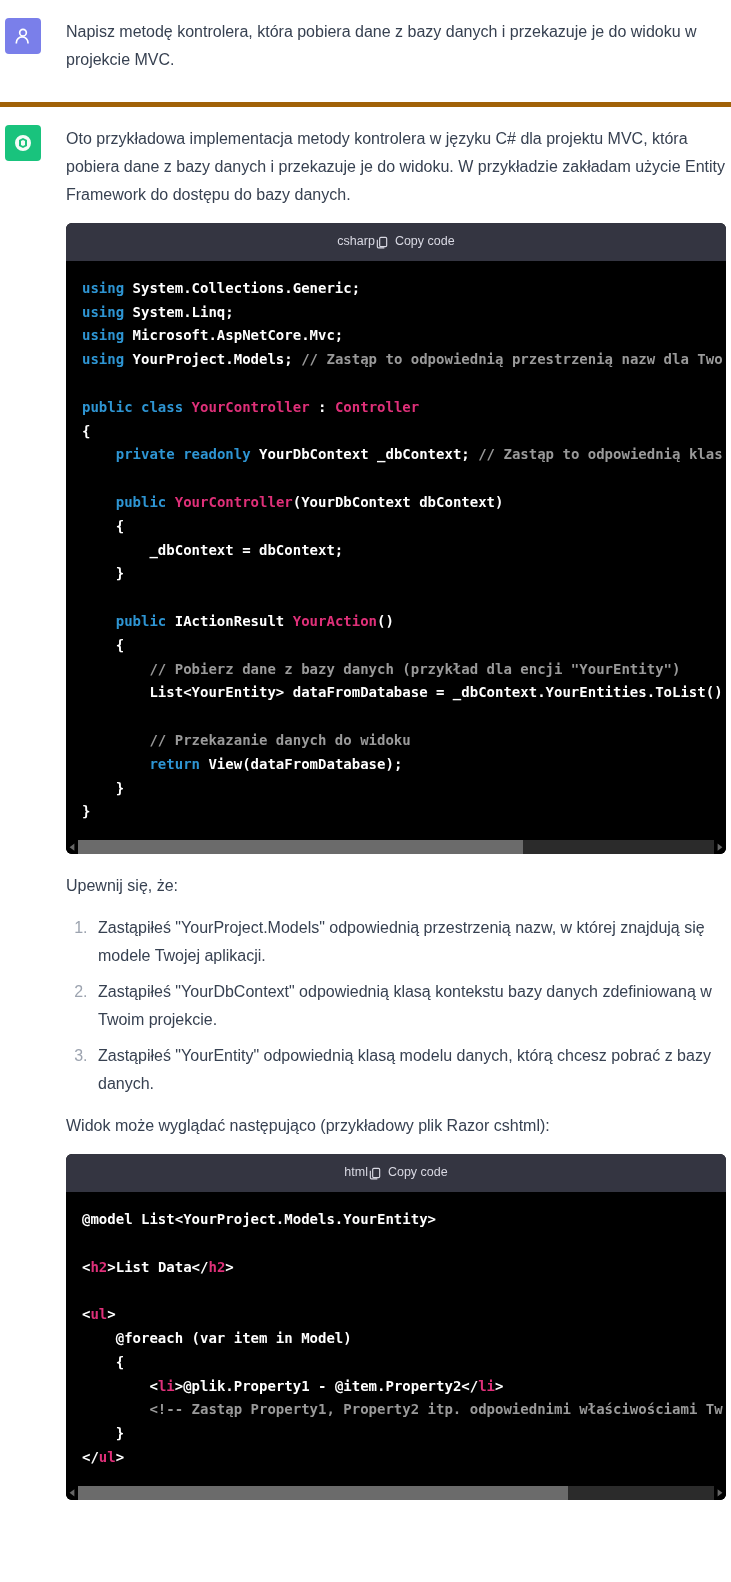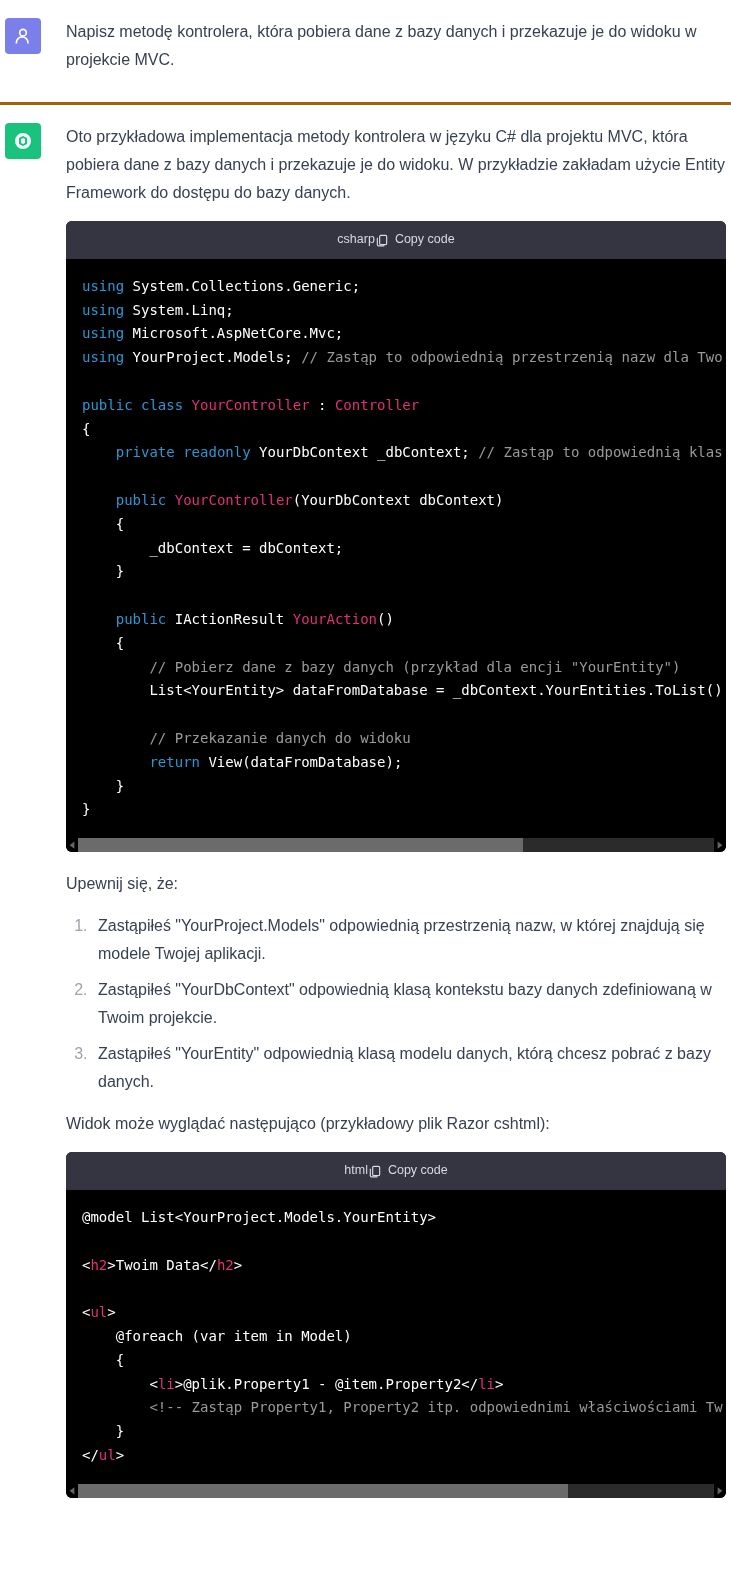--- a/index.html
+++ b/index.html
@@ -6,21 +6,21 @@
 body {
   font-family: -apple-system, BlinkMacSystemFont, "Segoe UI", Helvetica, Arial, sans-serif;
   background: #ffffff;
   color: #374151;
   width: 731px;
 }
 .message {
   display: flex;
   padding: 18px 5px 28px 5px;
   gap: 25px;
-  border-bottom: 3px solid #a16207;
+  border-bottom: 5px solid #a16207;
 }
 .message:last-child { border-bottom: none; }
 .avatar {
   width: 36px;
   height: 36px;
   border-radius: 4px;
   flex-shrink: 0;
   display: flex;
   align-items: center;
   justify-content: center;
@@ -74,21 +74,21 @@
 }
 .copy-button svg { width: 14px; height: 14px; }
 .code-body {
   padding: 16px;
   overflow-x: auto;
   font-family: "SFMono-Regular", Consolas, "Liberation Mono", Menlo, monospace;
   font-size: 14px;
   line-height: 1.7;
   color: #ffffff;
 }
-.code-body pre { white-space: pre; }
+.code-body pre { white-space: pre; font-weight: bold; }
 .hl-keyword { color: #2e95d3; }
 .hl-comment { color: #9a9a9a; }
 .hl-method { color: #df3079; }
 .hl-tag { color: #df3079; }
 
 .hscroll {
   height: 14px;
   background: #000000;
   position: relative;
   display: flex;
@@ -208,21 +208,21 @@
           <svg viewBox="0 0 24 24" fill="none" stroke="currentColor" stroke-width="2">
             <rect x="8" y="4" width="12" height="16" rx="2"></rect>
             <path d="M4 8v12a2 2 0 0 0 2 2h10"></path>
           </svg>
           <span>Copy code</span>
         </div>
       </div>
       <div class="code-body">
 <pre><span>@model List&lt;YourProject.Models.YourEntity&gt;</span>
 <span></span>
-<span>&lt;</span><span class="hl-tag">h2</span><span>&gt;</span><span>Twoim Data</span><span>&lt;/</span><span class="hl-tag">h2</span><span>&gt;</span>
+<span>&lt;</span><span class="hl-tag">h2</span><span>&gt;</span><span>List Data</span><span>&lt;/</span><span class="hl-tag">h2</span><span>&gt;</span>
 <span></span>
 <span>&lt;</span><span class="hl-tag">ul</span><span>&gt;</span>
 <span>    @foreach (var item in Model)</span>
 <span>    {</span>
 <span>        </span><span>&lt;</span><span class="hl-tag">li</span><span>&gt;</span><span>@plik.Property1 - @item.Property2</span><span>&lt;/</span><span class="hl-tag">li</span><span>&gt;</span>
 <span>        </span><span class="hl-comment">&lt;!-- Zastąp Property1, Property2 itp. odpowiednimi właściwościami Tw</span>
 <span>    }</span>
 <span>&lt;/</span><span class="hl-tag">ul</span><span>&gt;</span></pre>
       </div>
       <div class="hscroll">

